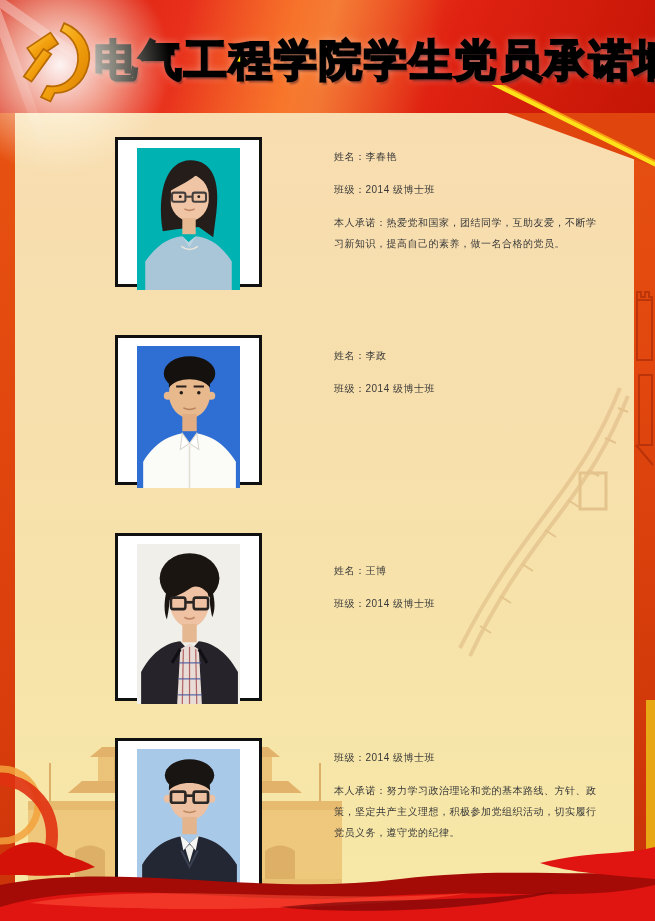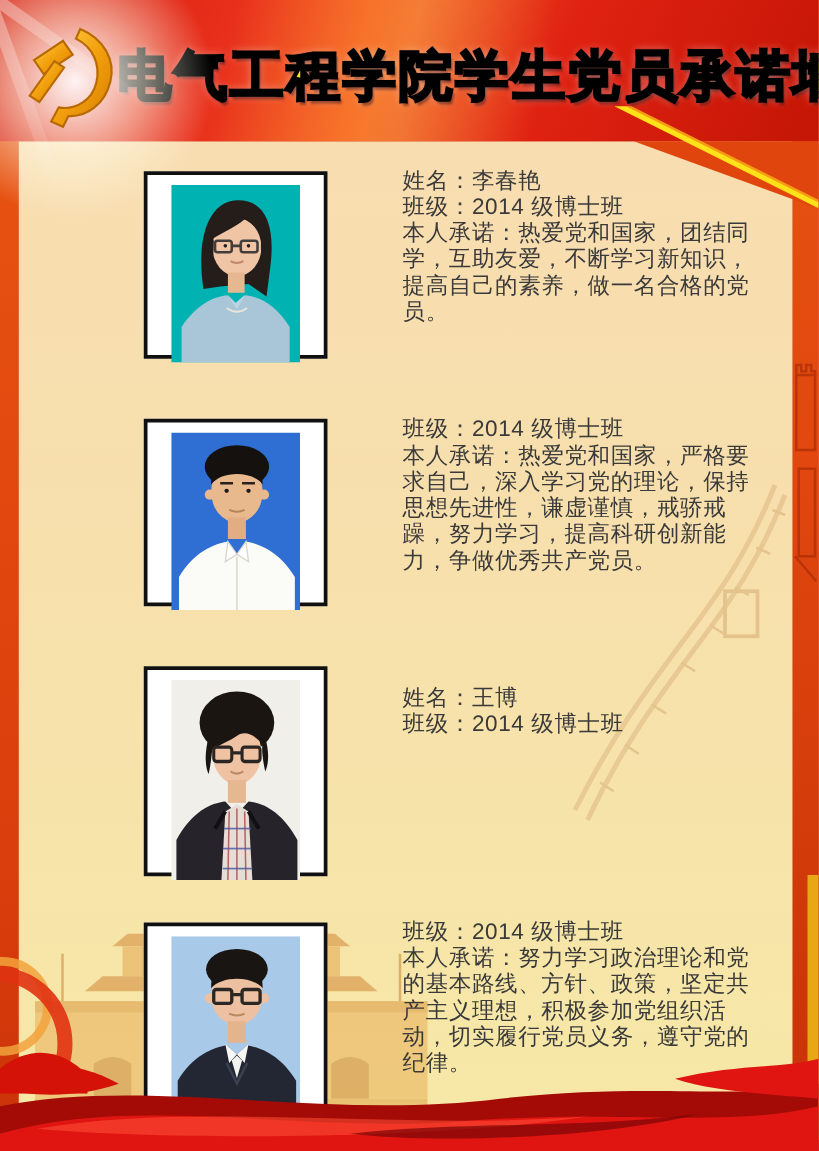--- a/index.html
+++ b/index.html
@@ -41,21 +41,21 @@
 
   
   .member{position:absolute;left:0;width:655px;z-index:5;}
   .m1{top:137px;} .m2{top:335px;} .m3{top:533px;} .m4{top:738px;}
   .photo-frame{position:absolute;left:115px;top:0;width:147px;height:150px;background:#fff;border:3px solid var(--frame-black,#101010);box-sizing:border-box;}
   .m3 .photo-frame{height:168px;}
   .photo{position:absolute;left:19px;right:19px;top:8px;bottom:-6px;}
   .photo svg{width:100%;height:100%;display:block;}
   .info{position:absolute;left:322px;width:294px;color:var(--text-dark,#3a3a3a);}
   .m1 .info{top:-3px;} .m2 .info{top:-2px;} .m3 .info{top:15px;} .m4 .info{top:-3px;}
-  .line{margin:0;font-size:18px;line-height:21px;letter-spacing:.5px;}
+  .line{margin:12px;font-size:10px;line-height:21px;letter-spacing:.5px;}
   .lbl{letter-spacing:.5px;}
 
   
   .corner-arcs{position:absolute;left:0;top:715px;width:95px;height:160px;z-index:6;}
   .waves{position:absolute;left:0;top:845px;width:655px;height:76px;z-index:6;}
 
   
   .pb1{fill:var(--photo1-bg,#00b2b2);} .pb2{fill:var(--photo2-bg,#2f6ed2);}
   .pb3{fill:var(--photo3-bg,#f0efe9);} .pb4{fill:var(--photo4-bg,#a9c9e8);}
 </style>
@@ -187,22 +187,22 @@
           <path d="M45 61 Q51 64 57 61" stroke="#b8835c" stroke-width="1.5" fill="none"></path>
           <rect x="44" y="67" width="14" height="17" fill="#e2ad82"></rect>
           <path fill="#fbfbf8" d="M6 140 L6 114 C18 94 33 88 44 86 L51 96 L58 86 C69 88 84 94 96 114 L96 140 Z"></path>
           <path fill="#ffffff" stroke="#d8d4ca" d="M44 86 L51 96 L42 102 Z"></path>
           <path fill="#ffffff" stroke="#d8d4ca" d="M58 86 L51 96 L60 102 Z"></path>
           <line x1="51" y1="98" x2="51" y2="140" stroke="#e2ded4" stroke-width="1.5"></line>
         </svg>
       </div>
     </div>
     <div class="info">
-      <p class="line"><span class="lbl">班级：</span><span>2014 级博士班</span></p>
-      <p class="line"><span class="lbl">本人承诺：</span><span>热爱党和国家，严格要求自己，深入学习党的理论，保持思想先进性，谦虚谨慎，戒骄戒躁，努力学习，提高科研创新能力，争做优秀共产党员。</span></p>
+      <p class="line"><span class="lbl">姓名：</span><span>李政</span></p>
+      <p class="line"><span class="lbl">班级：</span><span>2014 级博士班</span></p>
     </div>
   </section>
 
   <section class="member m3">
     <div class="photo-frame">
       <div class="photo">
         <svg viewBox="0 0 100 140" preserveAspectRatio="none">
           <rect class="pb3" width="100" height="140"></rect>
           <ellipse cx="51" cy="30" rx="29" ry="22" fill="#1b1512"></ellipse>
           <ellipse cx="51" cy="51" rx="19" ry="22" fill="#eec2a2"></ellipse>

